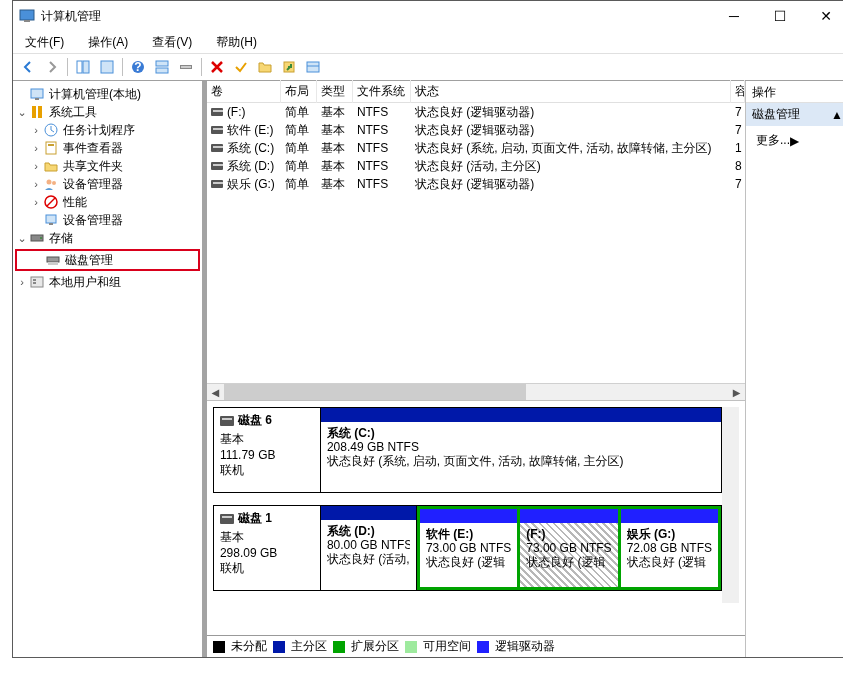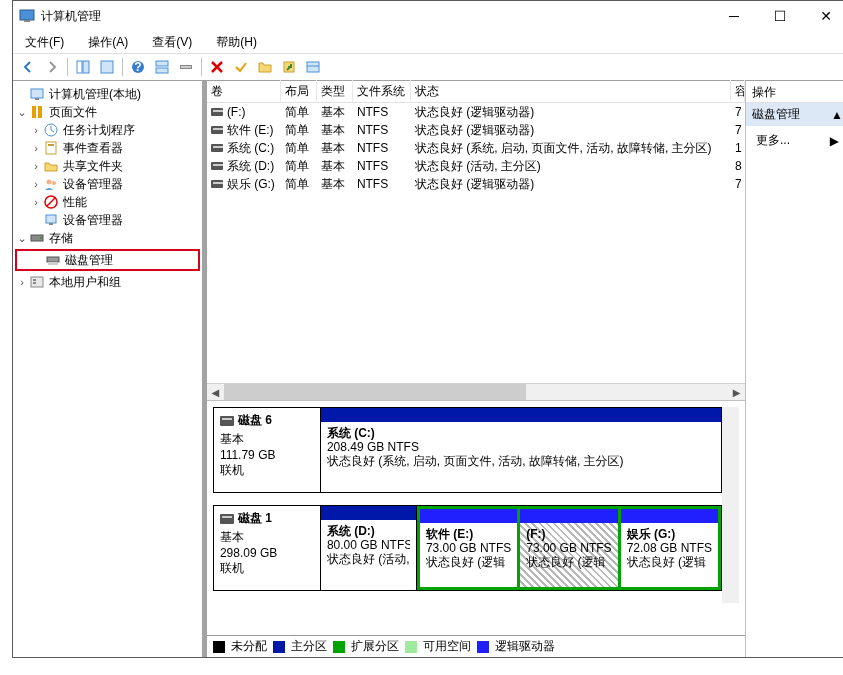--- a/index.html
+++ b/index.html
@@ -47,21 +47,21 @@
 .part-body div{white-space:nowrap;overflow:hidden}
 .blue-h{background:#0018a9}
 .green-border{border:3px solid #00a300}
 .hatched{background:repeating-linear-gradient(45deg,#fff,#fff 3px,#b8b8b8 3px,#b8b8b8 5px)}
 .legend{height:22px;border-top:1px solid #999;display:flex;align-items:center;gap:6px;padding:0 6px;font-size:11px}
 .swatch{width:12px;height:12px;display:inline-block;vertical-align:middle}
 .side{width:103px;display:flex;flex-direction:column}
 .side-header{background:#fff;border-bottom:1px solid #e0e0e0;height:22px;padding:3px 6px;font-weight:normal}
 .side-sub{background:#dce8f6;padding:3px 6px;display:flex;align-items:center;justify-content:space-between}
 .side-body{padding:4px 10px}
-.side-item{display:flex;align-items:center;justify-content:space-between;padding:2px 0}
+.side-item{display:flex;align-items:center;padding:2px 0}
 .vscroll{width:17px;background:#f0f0f0}
 .disk-icon{width:14px;height:10px;background:#555;border-radius:1px;position:relative}
 .disk-icon:after{content:"";position:absolute;left:2px;top:2px;width:10px;height:2px;background:#ccc}
 </style>
 </head>
 <body>
 
 <div class="window">
   <div class="titlebar">
     <svg class="titlebar-icon" viewBox="0 0 16 16">
@@ -169,21 +169,21 @@
           <span>计算机管理(本地)</span>
         </div>
       <div class="tree-row">
           <span class="tw">⌄</span>
           <span class="tree-icon">
             <svg width="16" height="16" viewBox="0 0 16 16">
               <rect x="3" y="2" width="4" height="12" fill="#e8a000"></rect>
               <rect x="9" y="2" width="4" height="12" fill="#e8a000"></rect>
             </svg>
           </span>
-          <span>页面文件</span>
+          <span>系统工具</span>
         </div>
       <div class="tree-row" style="padding-left:14px">
           <span class="tw">›</span>
           <span class="tree-icon">
             <svg width="16" height="16" viewBox="0 0 16 16">
               <circle cx="8" cy="8" r="6" fill="#fff" stroke="#4a90d9"></circle>
               <path d="M8 4 L8 8 L11 10" stroke="#4a90d9" fill="none"></path>
             </svg>
           </span>
           <span>任务计划程序</span>

